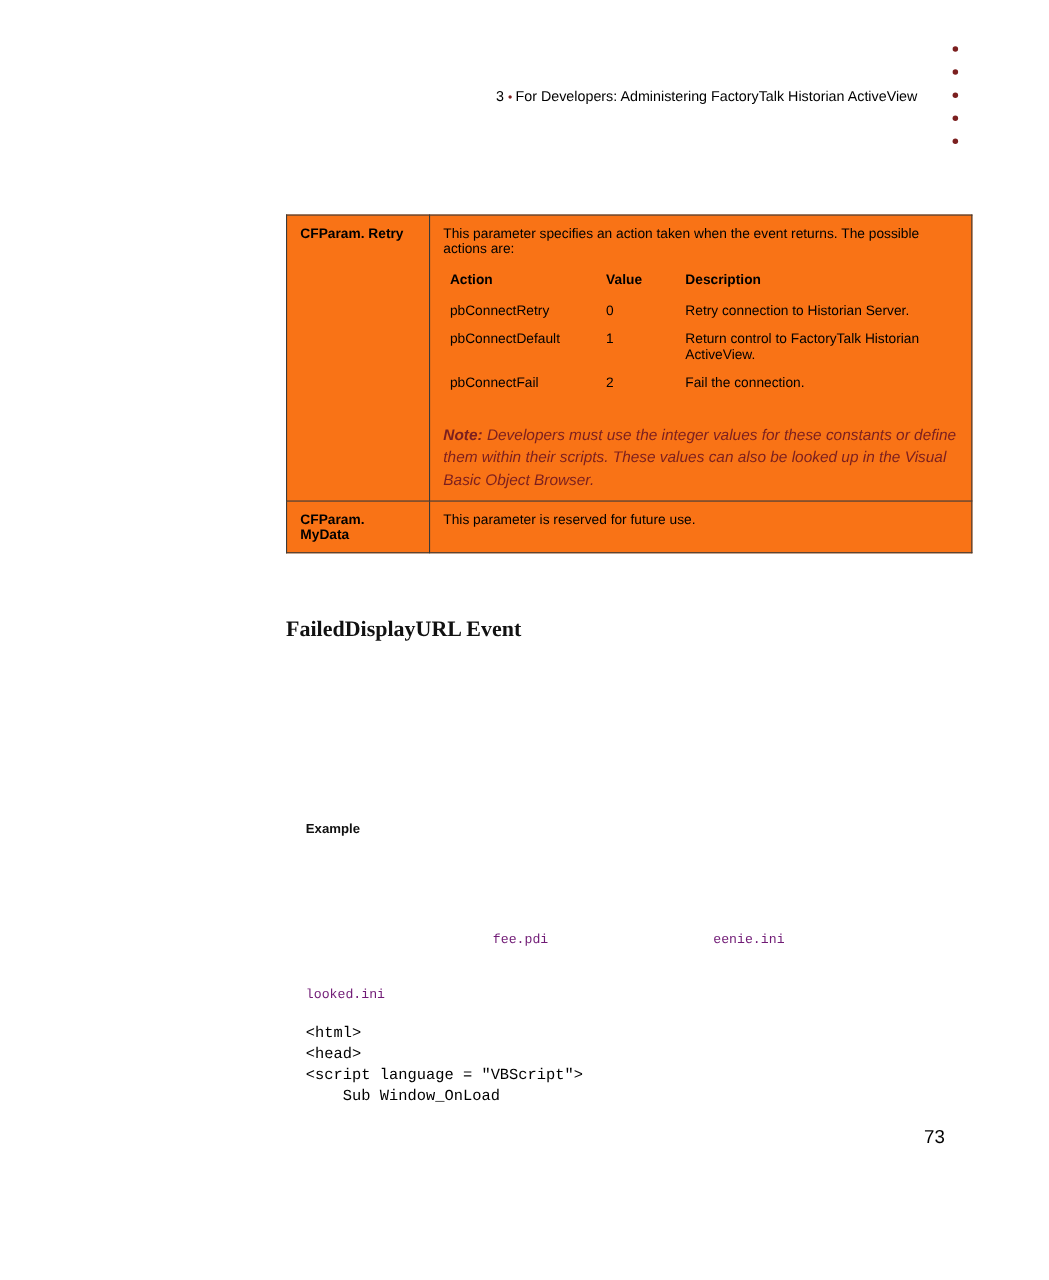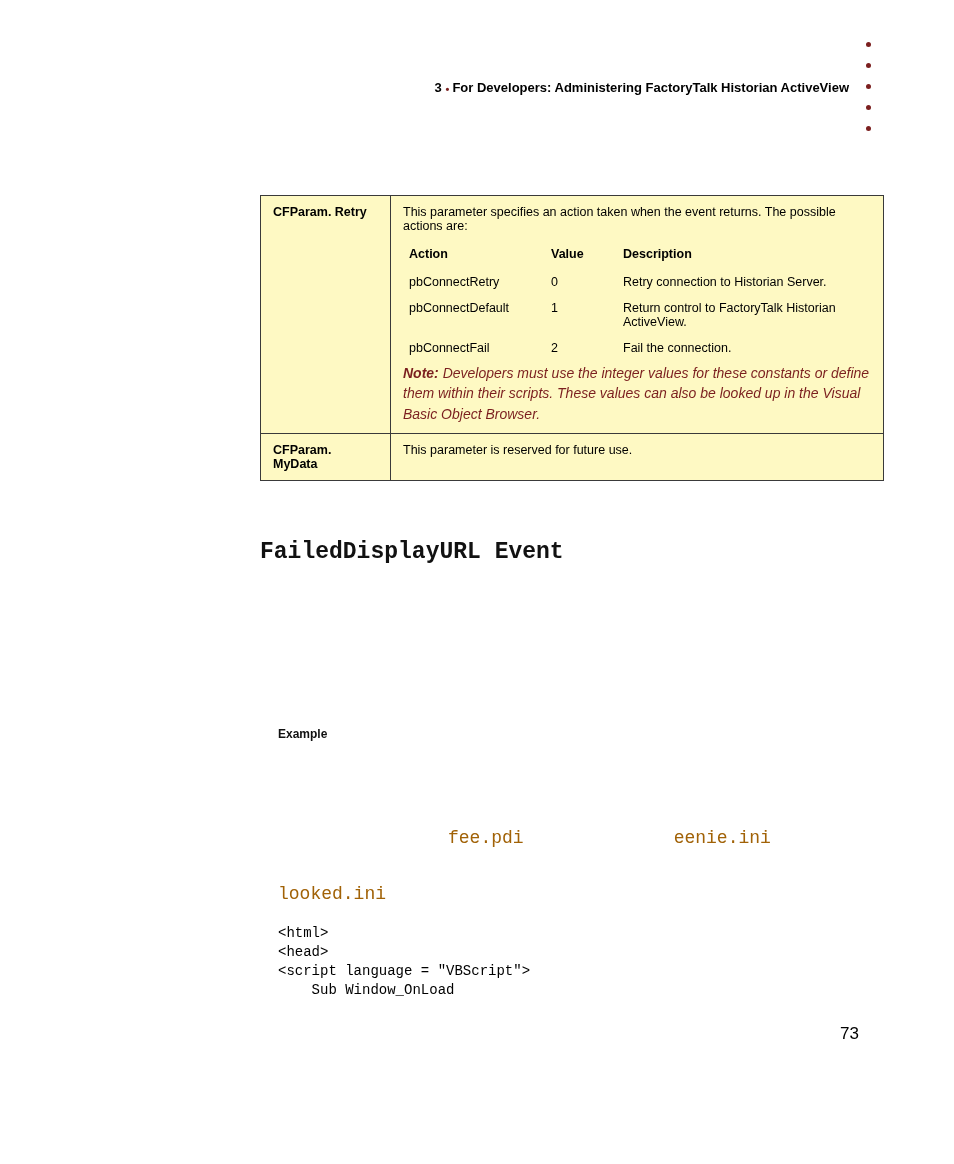--- a/index.html
+++ b/index.html
@@ -24,56 +24,55 @@
   }
   .dot {
     width: 5px;
     height: 5px;
     background: #7b1f1f;
     border-radius: 50%;
   }
   .header-line {
     position: absolute;
     top: 80px;
-    right: 105px;
+    right: 120px;
     font-size: 13px;
     color: #000;
-    font-weight: bold;
   }
   .header-num {
     color: #000;
   }
   .header-bullet {
     color: #7b1f1f;
     font-size: 11px;
     vertical-align: middle;
   }
   .content {
     padding: 195px 75px 0 260px;
   }
   table.outer {
     width: 624px;
     border-collapse: collapse;
-    background: #fef9c3;
+    background: #f97316;
     font-size: 12.5px;
   }
   table.outer td {
     border: 1px solid #3a3a3a;
     padding: 9px 12px;
     vertical-align: top;
   }
   table.outer td.left {
     width: 105px;
     font-weight: bold;
   }
   table.inner {
     width: 100%;
     border-collapse: collapse;
     margin-top: 10px;
-    margin-bottom: 0;
+    margin-bottom: 22px;
     font-size: 12.5px;
   }
   table.inner th {
     text-align: left;
     font-weight: bold;
     padding: 4px 6px 10px 6px;
   }
   table.inner td {
     border: none;
     padding: 4px 6px 8px 6px;
@@ -81,38 +80,38 @@
   .note {
     color: #7b1f1f;
     font-size: 14px;
     line-height: 1.45;
     font-style: italic;
   }
   .note .label {
     font-weight: bold;
   }
   h2.section {
-    font-family: Liberation Mono, monospace;
-    font-weight: bold;
-    font-size: 23px;
+    font-family: Liberation Serif, serif;
+    font-weight: bold;
+    font-size: 20px;
     color: #111;
     margin: 58px 0 0 0;
   }
   h3.sub {
     font-family: Verdana, Arial, sans-serif;
     font-weight: bold;
     font-size: 12px;
     color: #111;
     margin: 162px 0 0 18px;
   }
   .example-body {
     margin: 87px 0 16px 18px;
-    font-size: 18px;
+    font-size: 12px;
     font-family: "Courier New", monospace;
-    color: #a16207;
+    color: #701a75;
   }
   .example-line1 { margin-left: 170px; }
   .example-line2 { margin-top: 36px; }
   .example-gap { display: inline-block; width: 150px; }
   pre.code {
     font-family: Liberation Mono, monospace;
     font-size: 14px;
     margin: 20px 0 0 18px;
     line-height: 1.35;
     white-space: pre;

